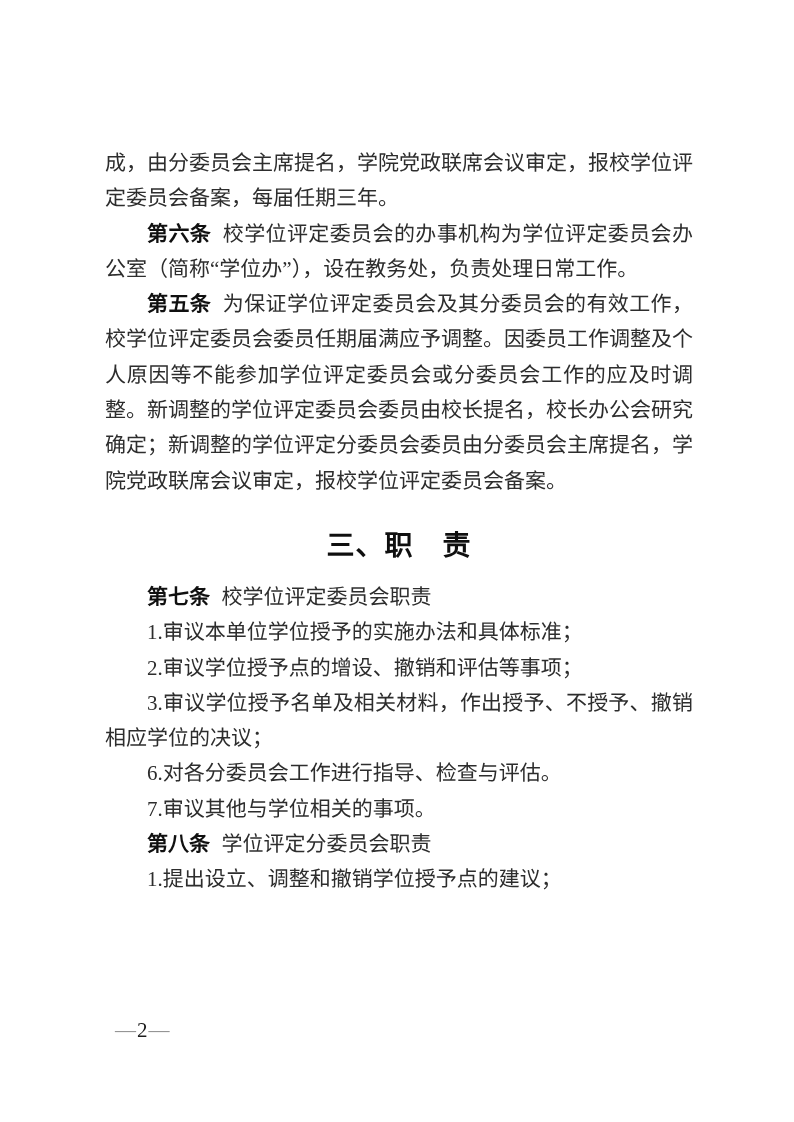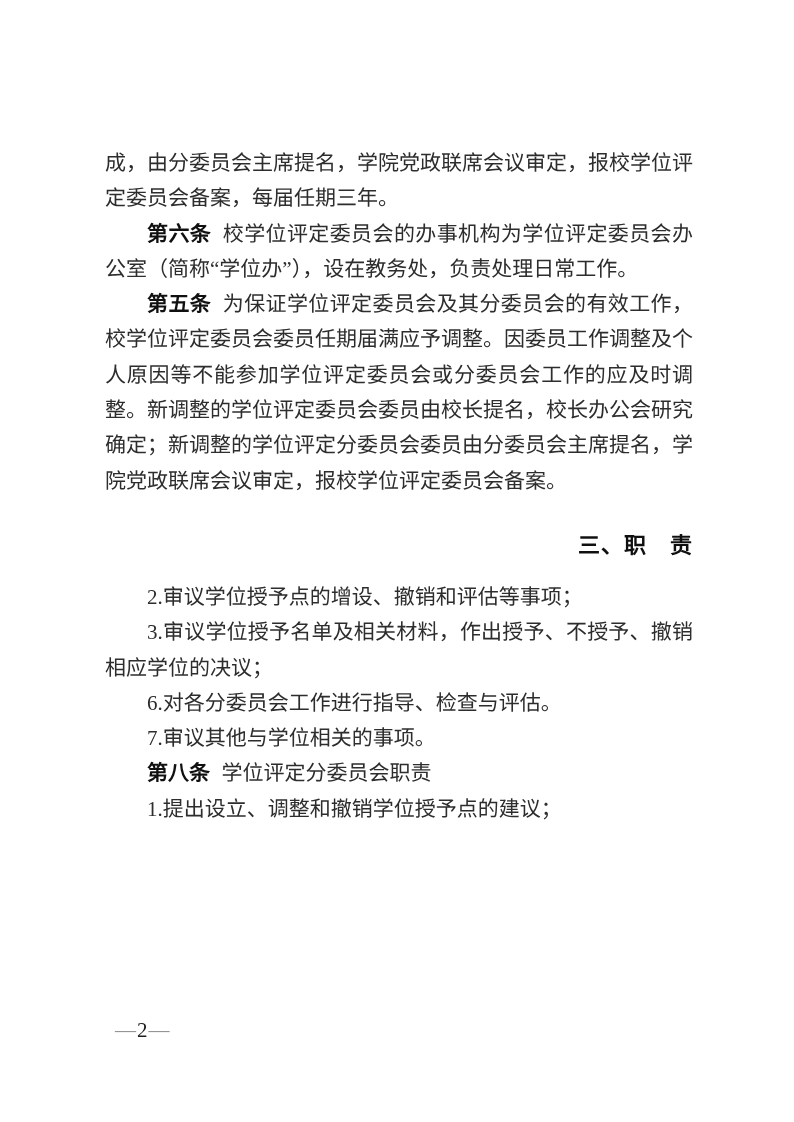--- a/index.html
+++ b/index.html
@@ -37,24 +37,24 @@
     text-indent: 0;
   }
 
   .prefix {
     font-weight: bold;
     color: #101010;
     margin-right: 0.55em;
   }
 
   .section-heading {
-    text-align: right;
+    text-align: center;
     text-indent: 0;
     font-family: "Liberation Sans", "DejaVu Sans", sans-serif;
-    font-size: 22px;
+    font-size: 28px;
     font-weight: 700;
     color: #0f0f0f;
     line-height: 35px;
     letter-spacing: 1px;
     margin: 29px 0 17px 0;
   }
 
   .footer {
     position: absolute;
     left: 115px;
@@ -80,21 +80,23 @@
   <div class="content">
 
     <p class="para no-indent">成，由分委员会主席提名，学院党政联席会议审定，报校学位评定委员会备案，每届任期三年。</p>
 
     <p class="para"><span class="prefix">第六条</span><span>校学位评定委员会的办事机构为学位评定委员会办公室（简称“学位办”），设在教务处，负责处理日常工作。</span></p>
 
     <p class="para"><span class="prefix">第五条</span><span>为保证学位评定委员会及其分委员会的有效工作，校学位评定委员会委员任期届满应予调整。因委员工作调整及个人原因等不能参加学位评定委员会或分委员会工作的应及时调整。新调整的学位评定委员会委员由校长提名，校长办公会研究确定；新调整的学位评定分委员会委员由分委员会主席提名，学院党政联席会议审定，报校学位评定委员会备案。</span></p>
 
     <h2 class="section-heading">三、职　责</h2>
 
+    <p class="para"><span class="prefix">第七条</span><span>校学位评定委员会职责</span></p>
 
+    <p class="para">1.审议本单位学位授予的实施办法和具体标准；</p>
 
     <p class="para">2.审议学位授予点的增设、撤销和评估等事项；</p>
 
     <p class="para">3.审议学位授予名单及相关材料，作出授予、不授予、撤销相应学位的决议；</p>
 
 
 
     <p class="para">6.对各分委员会工作进行指导、检查与评估。</p>
 
     <p class="para">7.审议其他与学位相关的事项。</p>

